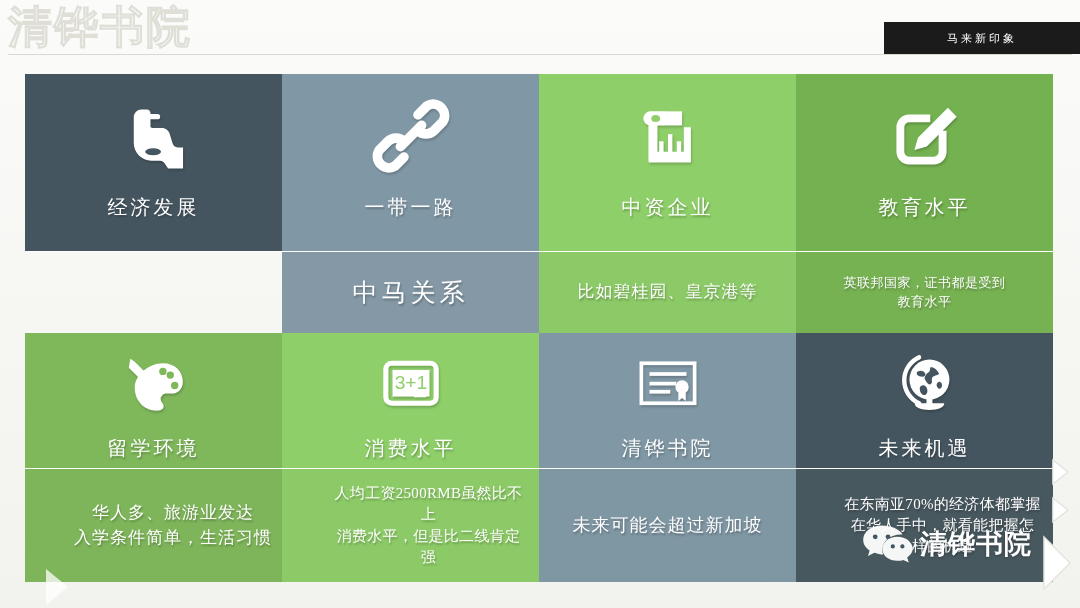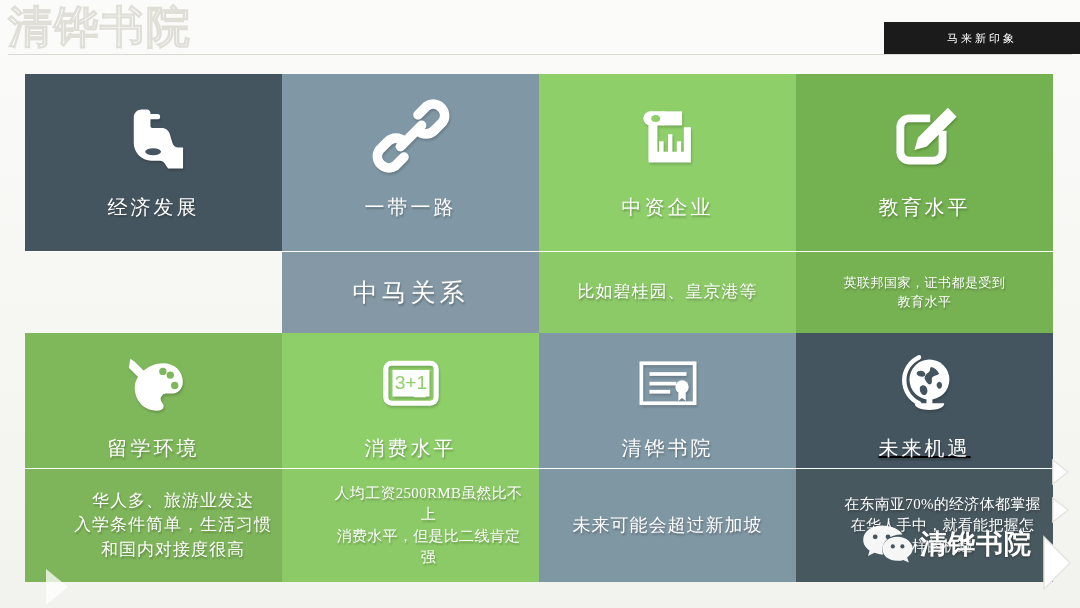--- a/index.html
+++ b/index.html
@@ -296,21 +296,20 @@
             <path fill="#ffffff" d="M52 52c6 0 10 4 10 10 0 4-4 8-10 8s-10-4-10-8c0-6 4-10 10-10z"></path>
           </svg>
         </div>
         <div class="cell-title">留学环境</div>
       </div>
       <div class="cell-divider"></div>
       <div class="cell-bottom" style="background: rgb(126, 181, 90); justify-content: flex-end;">
         <span>
           <span class="t fs-17">华人多、旅游业发达</span>
           <span class="t fs-17">入学条件简单，生活习惯</span>
-          <span class="t fs-17">和国内对接度很高</span>
         </span>
       </div>
     </div>
 
     <div class="cell row2">
       <div class="cell-top" style="background: rgb(142, 207, 105);">
         <div class="icon-box">
           <svg viewBox="0 0 100 100" aria-hidden="true">
             <rect x="16" y="22" width="68" height="54" rx="8" fill="none" stroke="#ffffff" stroke-width="7"></rect>
             <rect x="25" y="31" width="50" height="36" fill="#ffffff"></rect>
@@ -346,21 +345,21 @@
       </div>
       <div class="cell-divider"></div>
       <div class="cell-bottom" style="background: rgb(127, 150, 163);">
         <span>
             <span class="t fs-18">未来可能会超过新加坡</span>
           </span>
       </div>
     </div>
 
     <div class="cell row2">
-      <div class="cell-top" style="background: rgb(69, 85, 95); text-decoration: underline;">
+      <div class="cell-top" style="background: rgb(69, 85, 95);">
         <div class="icon-box">
           <svg viewBox="0 0 100 100" aria-hidden="true">
             <path fill="none" stroke="#ffffff" stroke-width="6" stroke-linecap="round" d="M42 14a34 34 0 0 0 0 62"></path>
             <circle cx="56" cy="44" r="27" fill="#ffffff"></circle>
             <g fill="#45555f">
               <path d="M40 33c4-2 8-1 10 2s-2 6-6 5-7-4-4-7z"></path>
               <path d="M58 27c5 1 9 4 11 9-3 3-7 2-9 5s1 7-2 9-6-2-8-6 2-8 5-10 1-6 3-7z"></path>
               <path d="M46 52c3-1 6 1 7 5s-1 8-4 8-6-4-6-8 1-4 3-5z"></path>
               <path d="M70 47c3 1 4 5 2 8s-5 1-6-2 1-6 4-6z"></path>
             </g>

